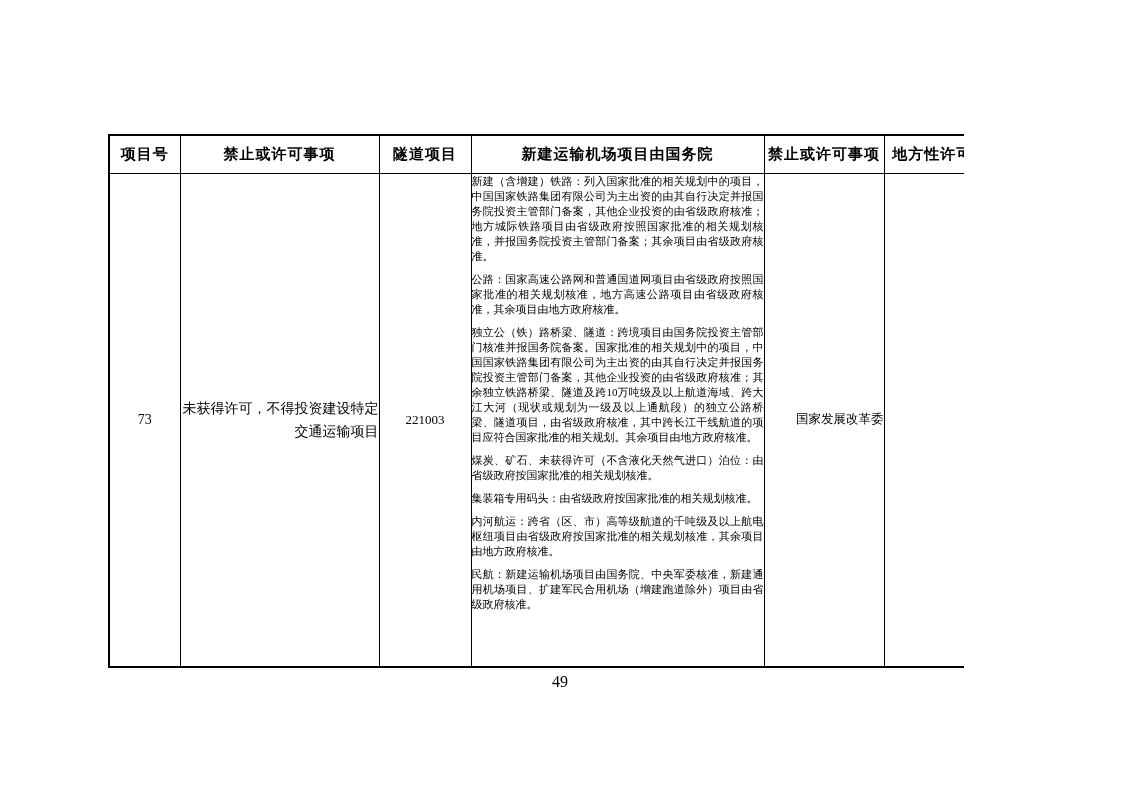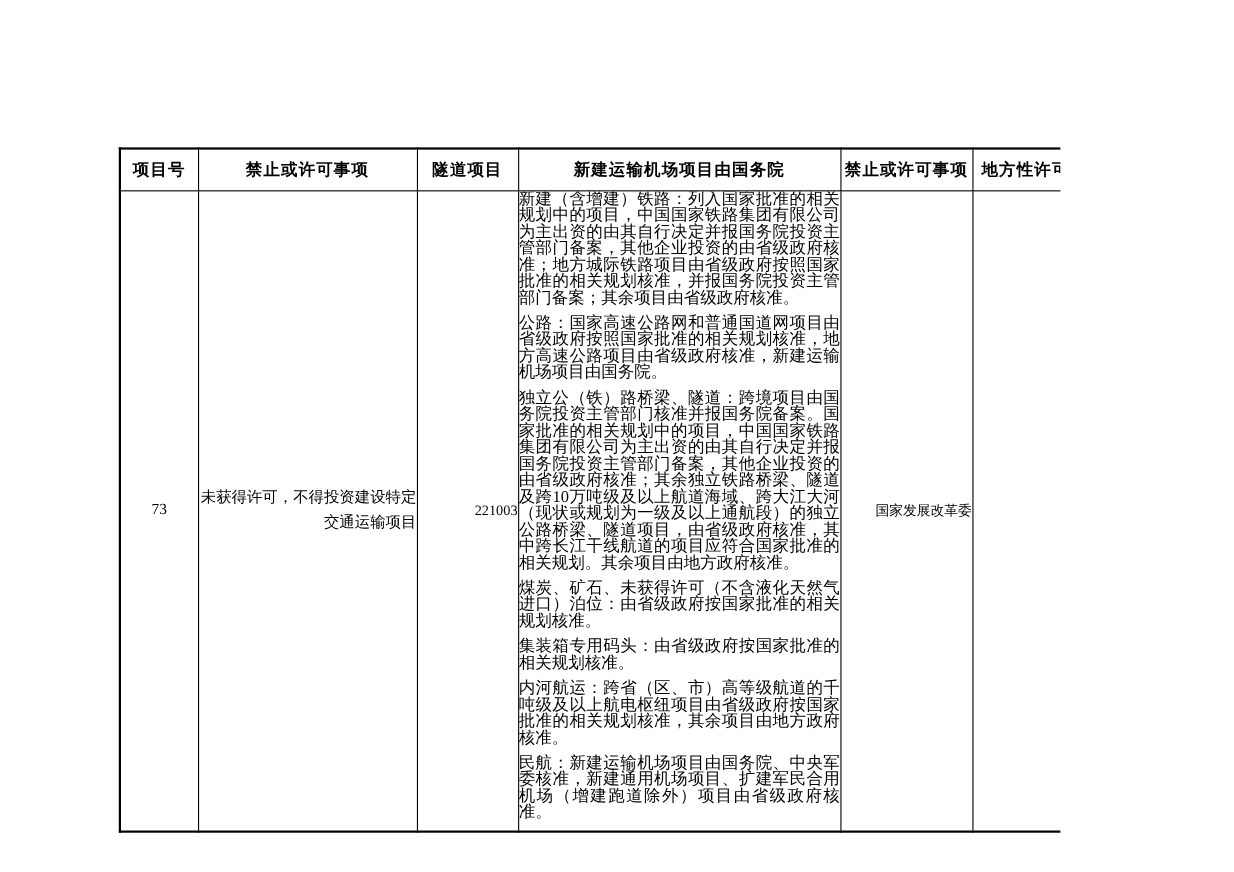--- a/index.html
+++ b/index.html
@@ -47,31 +47,31 @@
     font-size: 14px;
   }
   td.cell-item {
     vertical-align: middle;
     font-size: 14px;
     line-height: 23px;
     padding: 0 6px;
     text-align: right;
   }
   td.cell-code {
-    text-align: right;
+    text-align: center;
     vertical-align: middle;
     font-size: 13px;
   }
   td.cell-measures {
     vertical-align: top;
     padding: 6px 5px 0 5px;
   }
   td.cell-measures p {
     margin: 0 0 8px 0;
-    font-size: 15px;
+    font-size: 11px;
     line-height: 15px;
     text-align: justify;
     text-justify: inter-ideograph;
     word-break: break-all;
   }
   td.cell-dept {
     vertical-align: middle;
     font-size: 12.5px;
     padding: 0 4px;
     text-align: right;
@@ -114,27 +114,28 @@
         <th class="hdr">地方性许可措施</th>
       </tr>
     </thead>
     <tbody>
       <tr>
         <td class="cell-projno">73</td>
         <td class="cell-item">未获得许可，不得投资建设特定交通运输项目</td>
         <td class="cell-code">221003</td>
         <td class="cell-measures">
           <p>新建（含增建）铁路：列入国家批准的相关规划中的项目，中国国家铁路集团有限公司为主出资的由其自行决定并报国务院投资主管部门备案，其他企业投资的由省级政府核准；地方城际铁路项目由省级政府按照国家批准的相关规划核准，并报国务院投资主管部门备案；其余项目由省级政府核准。</p>
-          <p>公路：国家高速公路网和普通国道网项目由省级政府按照国家批准的相关规划核准，地方高速公路项目由省级政府核准，新建运输机场项目由国务院。</p>
+          <p>公路：国家高速公路网和普通国道网项目由省级政府按照国家批准的相关规划核准，地方高速公路项目由省级政府核准，其余项目由地方政府核准。</p>
           <p>独立公（铁）路桥梁、隧道：跨境项目由国务院投资主管部门核准并报国务院备案。国家批准的相关规划中的项目，中国国家铁路集团有限公司为主出资的由其自行决定并报国务院投资主管部门备案，其他企业投资的由省级政府核准；其余独立铁路桥梁、隧道及跨10万吨级及以上航道海域、跨大江大河（现状或规划为一级及以上通航段）的独立公路桥梁、隧道项目，由省级政府核准，其中跨长江干线航道的项目应符合国家批准的相关规划。其余项目由地方政府核准。</p>
           <p>煤炭、矿石、未获得许可（不含液化天然气进口）泊位：由省级政府按国家批准的相关规划核准。</p>
           <p>集装箱专用码头：由省级政府按国家批准的相关规划核准。</p>
           <p>内河航运：跨省（区、市）高等级航道的千吨级及以上航电枢纽项目由省级政府按国家批准的相关规划核准，其余项目由地方政府核准。</p>
           <p>民航：新建运输机场项目由国务院、中央军委核准，新建通用机场项目、扩建军民合用机场（增建跑道除外）项目由省级政府核准。</p>
         </td>
         <td class="cell-dept">国家发展改革委</td>
         <td class="cell-local"></td>
       </tr>
     </tbody>
   </table>
 
+  <div class="page-number">49</div>
 
 </div>
 
 </body></html>

